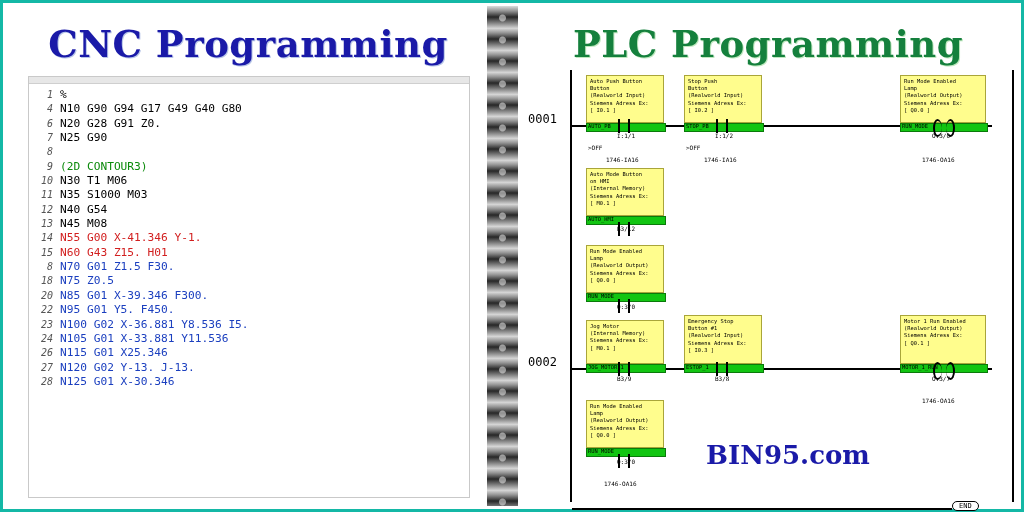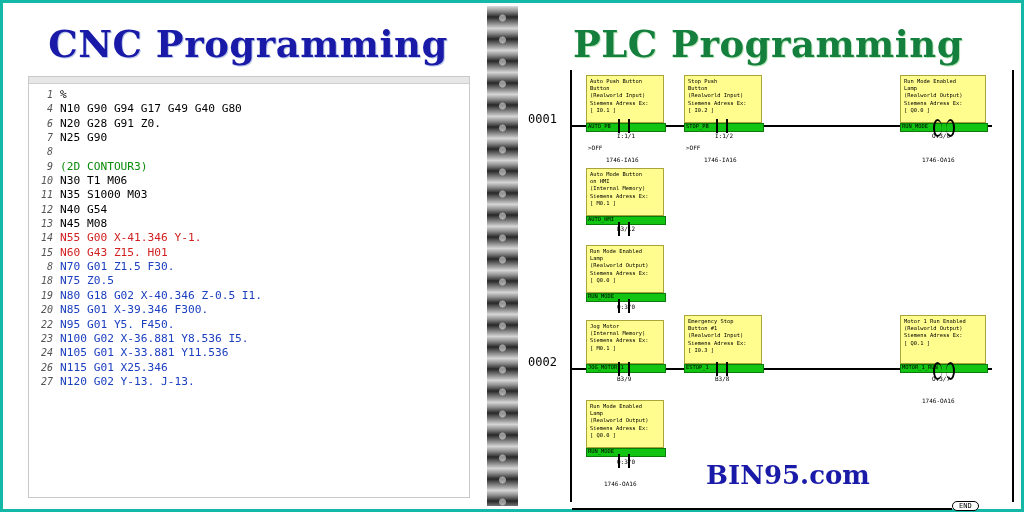--- a/index.html
+++ b/index.html
@@ -55,21 +55,21 @@
   .gtag{position:absolute;font-family:"DejaVu Sans Mono",monospace;font-size:5.4px;color:#000;}
   .lbl{position:absolute;font-family:"DejaVu Sans Mono",monospace;font-size:6px;color:#000;}
   .contact{position:absolute;width:14px;height:14px;}
   .contact:before,.contact:after{content:"";position:absolute;top:0;width:2px;height:14px;background:#000;}
   .contact:before{left:1px;} .contact:after{right:1px;}
   .coil{position:absolute;width:16px;height:14px;}
   .coil:before,.coil:after{content:"";position:absolute;top:0;width:7px;height:14px;border:2px solid #000;border-radius:50%;}
   .coil:before{left:-3px;border-right:none;} .coil:after{right:-3px;border-left:none;}
   .endcap{position:absolute;font-family:"DejaVu Sans Mono",monospace;font-size:7px;color:#000;
       border:1px solid #000;border-radius:8px;padding:0 6px;background:#fff;}
-  .brand{position:absolute;font-family:"DejaVu Serif",serif;font-weight:bold;font-size:26px;color:#1a1aa8;margin-top:20px;}
+  .brand{position:absolute;font-family:"DejaVu Serif",serif;font-weight:bold;font-size:26px;color:#1a1aa8;}
 </style>
 </head>
 <body>
 
 <div class="frame">
 
   <div class="panel left">
     <div class="title cnc">CNC Programming</div>
 
     <div class="codebox">
@@ -82,27 +82,27 @@
           <li><span class="ln">8</span><span class="c-black"></span></li>
           <li><span class="ln">9</span><span class="c-green">(2D CONTOUR3)</span></li>
           <li><span class="ln">10</span><span class="c-black">N30 T1 M06</span></li>
           <li><span class="ln">11</span><span class="c-black">N35 S1000 M03</span></li>
           <li><span class="ln">12</span><span class="c-black">N40 G54</span></li>
           <li><span class="ln">13</span><span class="c-black">N45 M08</span></li>
           <li><span class="ln">14</span><span class="c-red">N55 G00 X-41.346 Y-1.</span></li>
           <li><span class="ln">15</span><span class="c-red">N60 G43 Z15. H01</span></li>
           <li><span class="ln">8</span><span class="c-blue">N70 G01 Z1.5 F30.</span></li>
           <li><span class="ln">18</span><span class="c-blue">N75 Z0.5</span></li>
-          <li><span class="ln">19</span><span class="c-blue">N80 G18 G02 X-40.346 Z-0.5 I1.</span></li>
           <li><span class="ln">20</span><span class="c-blue">N85 G01 X-39.346 F300.</span></li>
           <li><span class="ln">22</span><span class="c-blue">N95 G01 Y5. F450.</span></li>
           <li><span class="ln">23</span><span class="c-blue">N100 G02 X-36.881 Y8.536 I5.</span></li>
           <li><span class="ln">24</span><span class="c-blue">N105 G01 X-33.881 Y11.536</span></li>
           <li><span class="ln">26</span><span class="c-blue">N115 G01 X25.346</span></li>
           <li><span class="ln">27</span><span class="c-blue">N120 G02 Y-13. J-13.</span></li>
+          <li><span class="ln">28</span><span class="c-blue">N125 G01 X-30.346</span></li>
         </ul>
     </div>
   </div>
 
   <div class="divider">
     <div class="chain"></div>
     <div class="chain2"></div>
   </div>
 
   <div class="panel right">

